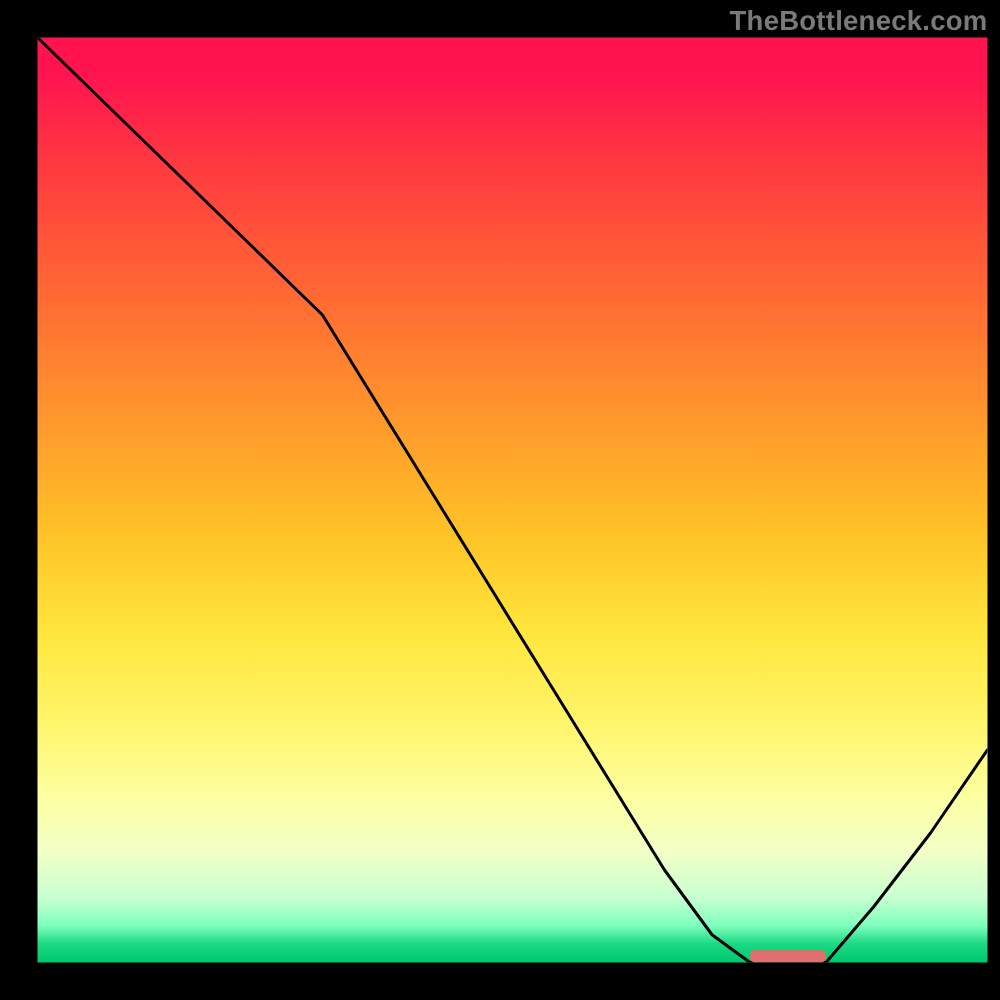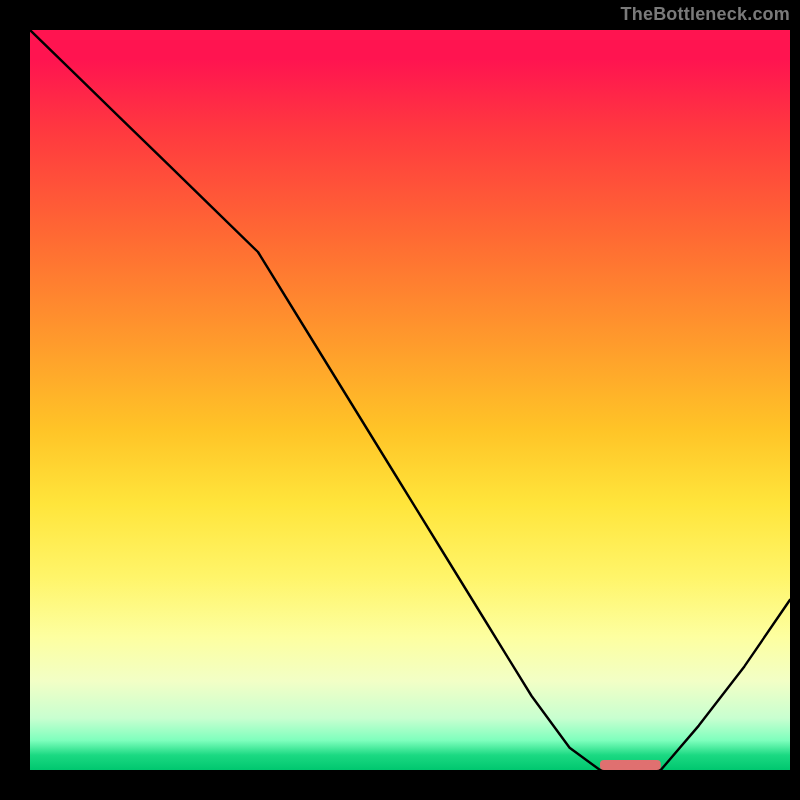--- a/index.html
+++ b/index.html
@@ -60,21 +60,21 @@
   }
   .marker {
     fill: #e07070;
     stroke: none;
   }
   .watermark {
     position: absolute;
     top: 4px;
     right: 10px;
     color: #7a7a7a;
-    font-size: 18px;
+    font-size: 22px;
     font-weight: 600;
     letter-spacing: 0.2px;
     user-select: none;
   }
 </style>
 </head>
 <body>
 
 <div class="wrap">
 

